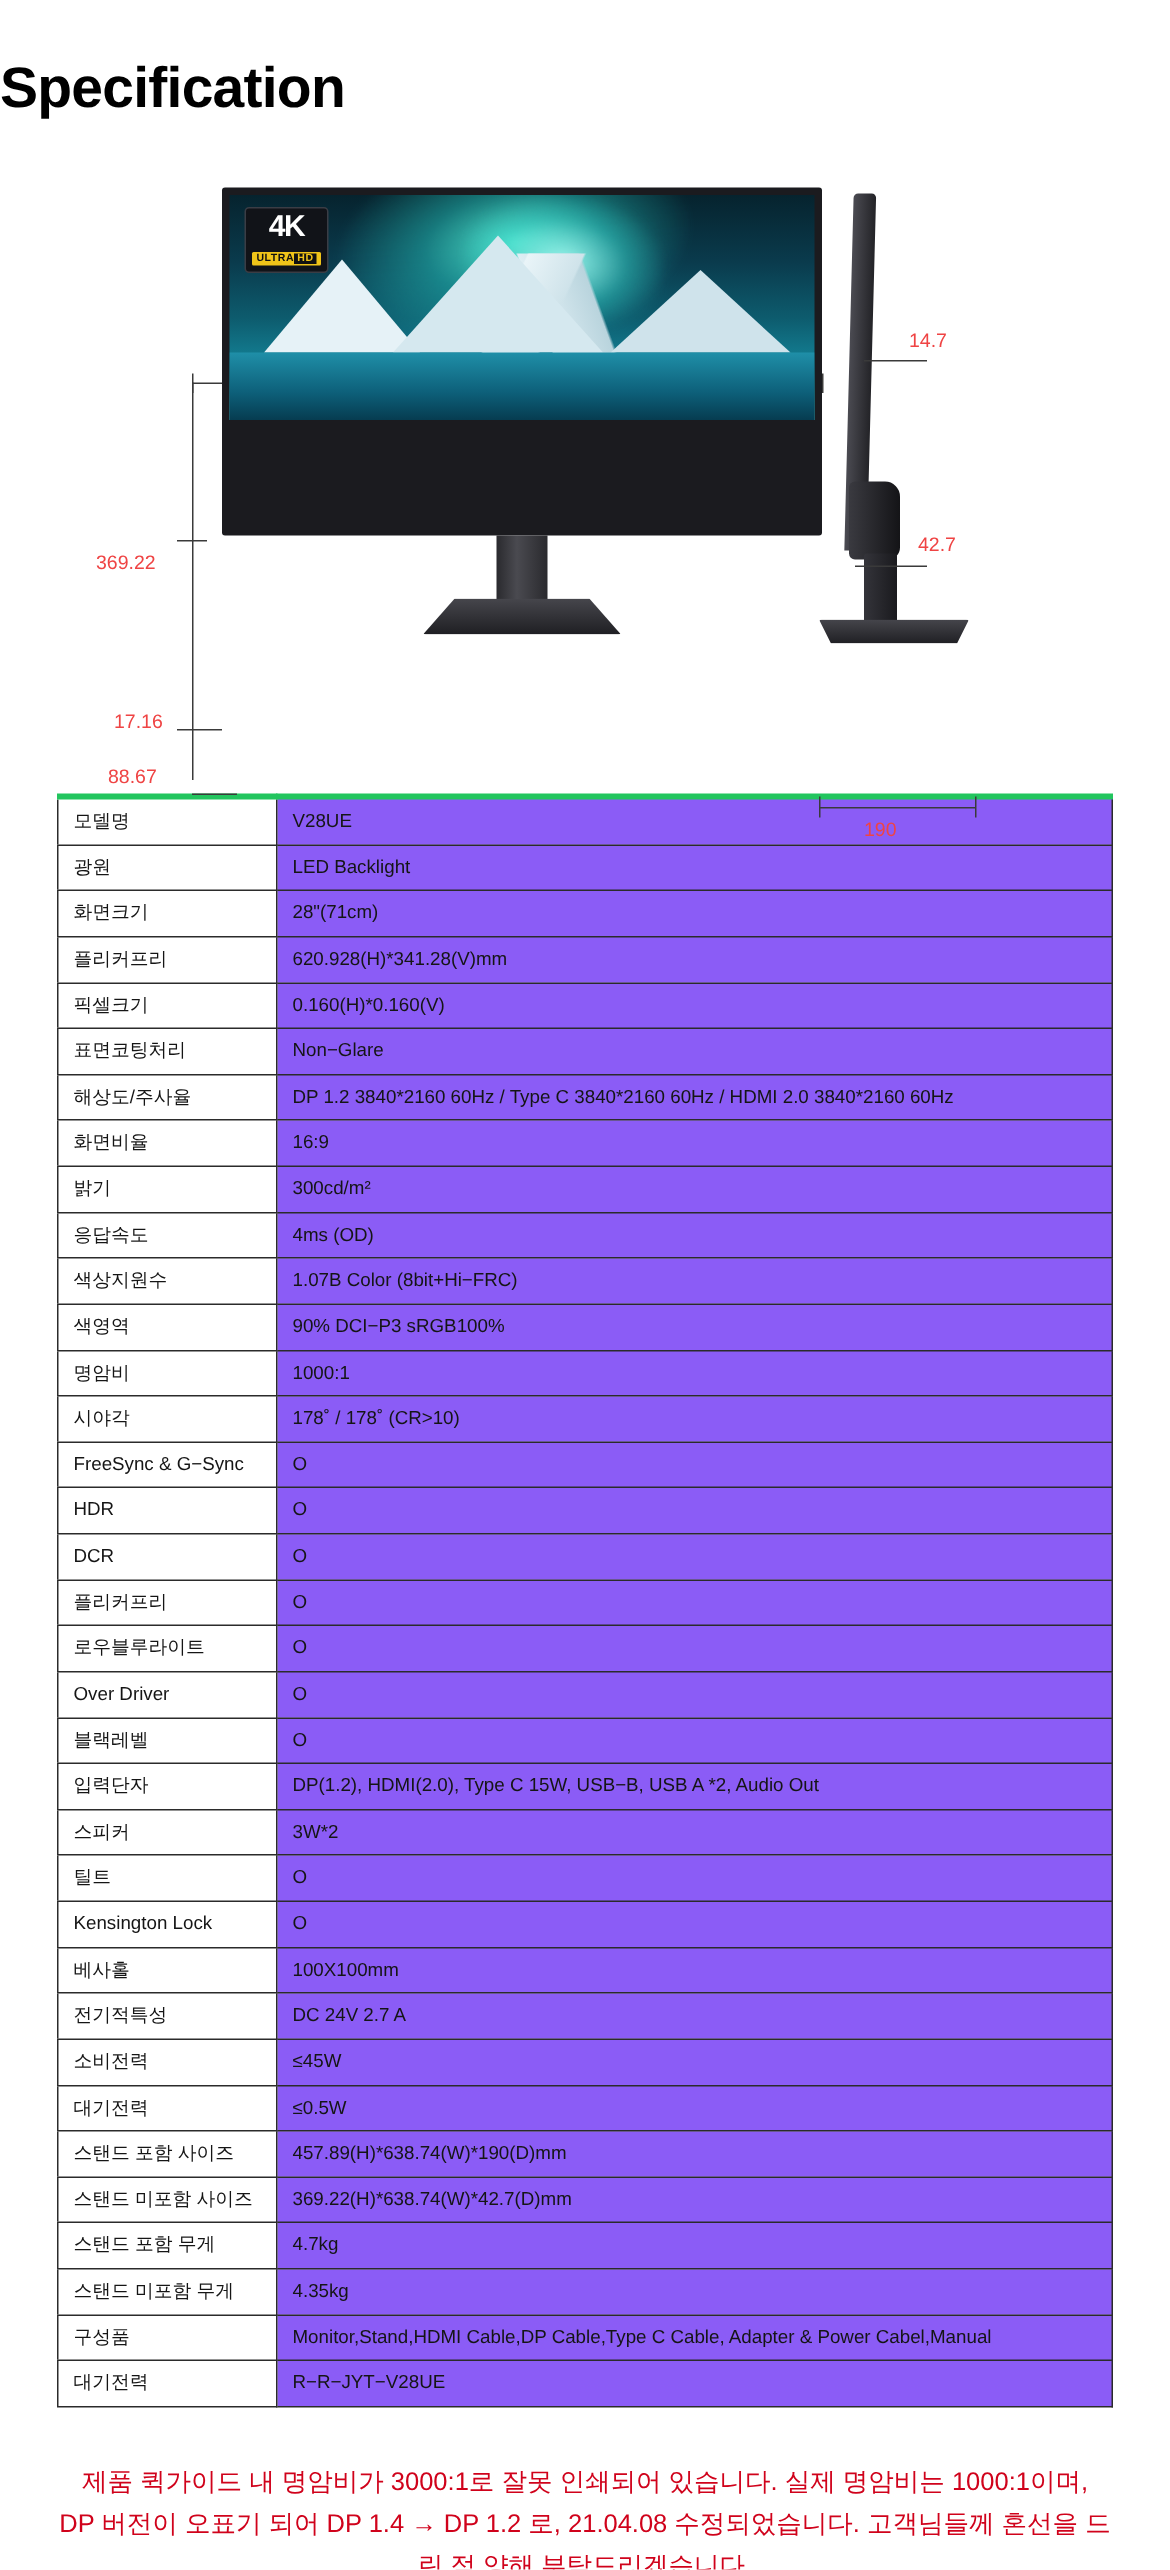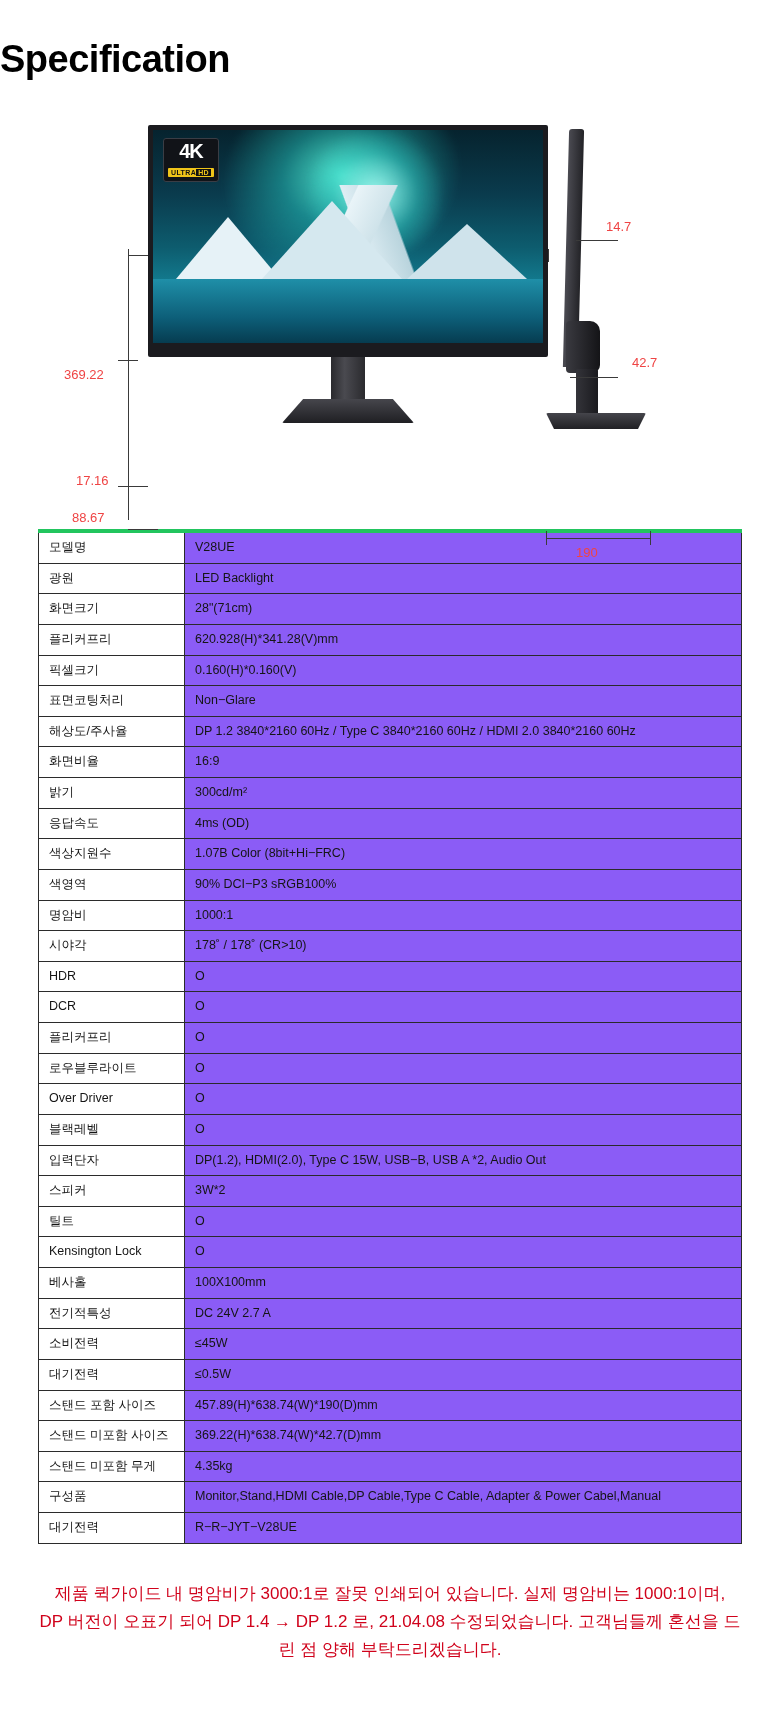--- a/index.html
+++ b/index.html
@@ -55,21 +55,21 @@
   .screen-outer {
     width: 400px;
     height: 232px;
     background: #1b1b1f;
     padding: 5px 5px 14px 5px;
     border-radius: 2px;
     position: relative;
   }
   .screen-img {
     width: 390px;
-    height: 213px;
+    height: 150px;
     position: relative;
     overflow: hidden;
     background: linear-gradient(180deg, #06232e 0%, #0a3b4d 30%, #0d5c6e 55%, #12788c 70%, #1b93a6 85%, #2fb0bf 100%);
   }
   .aurora1 {
     position: absolute;
     left: 18%;
     top: -10%;
     width: 62%;
     height: 78%;
@@ -292,21 +292,21 @@
   <div class="side-wrap">
     <div class="side-panel"></div>
     <div class="side-bulge"></div>
     <div class="side-neck"></div>
     <div class="side-base"></div>
   </div>
 
   <div class="dim-label" style="left:606px; top:114px;">14.7</div>
   <div class="tick-line" style="left:576px; top:135px; width:42px; height:1px;"></div>
 
-  <div class="dim-label" style="left:612px; top:250px;margin-left:20px;">42.7</div>
+  <div class="dim-label" style="left:612px; top:250px;">42.7</div>
   <div class="tick-line" style="left:570px; top:272px; width:48px; height:1px;"></div>
 
   <div class="dim-label" style="left:576px; top:440px;">190</div>
   <div class="tick-line" style="left:546px; top:433px; width:104px; height:1px;"></div>
   <div class="tick-line" style="left:546px; top:426px; width:1px; height:14px;"></div>
   <div class="tick-line" style="left:650px; top:426px; width:1px; height:14px;"></div>
 </div>
 
 <table class="spec-table">
   <tbody>
@@ -360,20 +360,24 @@
       </tr>
       <tr>
         <td class="k">명암비</td>
         <td class="v">1000:1</td>
       </tr>
       <tr>
         <td class="k">시야각</td>
         <td class="v">178˚ / 178˚ (CR&gt;10)</td>
       </tr>
       <tr>
+        <td class="k">FreeSync &amp; G−Sync</td>
+        <td class="v">O</td>
+      </tr>
+      <tr>
         <td class="k">HDR</td>
         <td class="v">O</td>
       </tr>
       <tr>
         <td class="k">DCR</td>
         <td class="v">O</td>
       </tr>
       <tr>
         <td class="k">플리커프리</td>
         <td class="v">O</td>
@@ -422,20 +426,24 @@
         <td class="k">대기전력</td>
         <td class="v">≤0.5W</td>
       </tr>
       <tr>
         <td class="k">스탠드 포함 사이즈</td>
         <td class="v">457.89(H)*638.74(W)*190(D)mm</td>
       </tr>
       <tr>
         <td class="k">스탠드 미포함 사이즈</td>
         <td class="v">369.22(H)*638.74(W)*42.7(D)mm</td>
+      </tr>
+      <tr>
+        <td class="k">스탠드 포함 무게</td>
+        <td class="v">4.7kg</td>
       </tr>
       <tr>
         <td class="k">스탠드 미포함 무게</td>
         <td class="v">4.35kg</td>
       </tr>
       <tr>
         <td class="k">구성품</td>
         <td class="v">Monitor,Stand,HDMI Cable,DP Cable,Type C Cable, Adapter &amp; Power Cabel,Manual</td>
       </tr>
       <tr>

